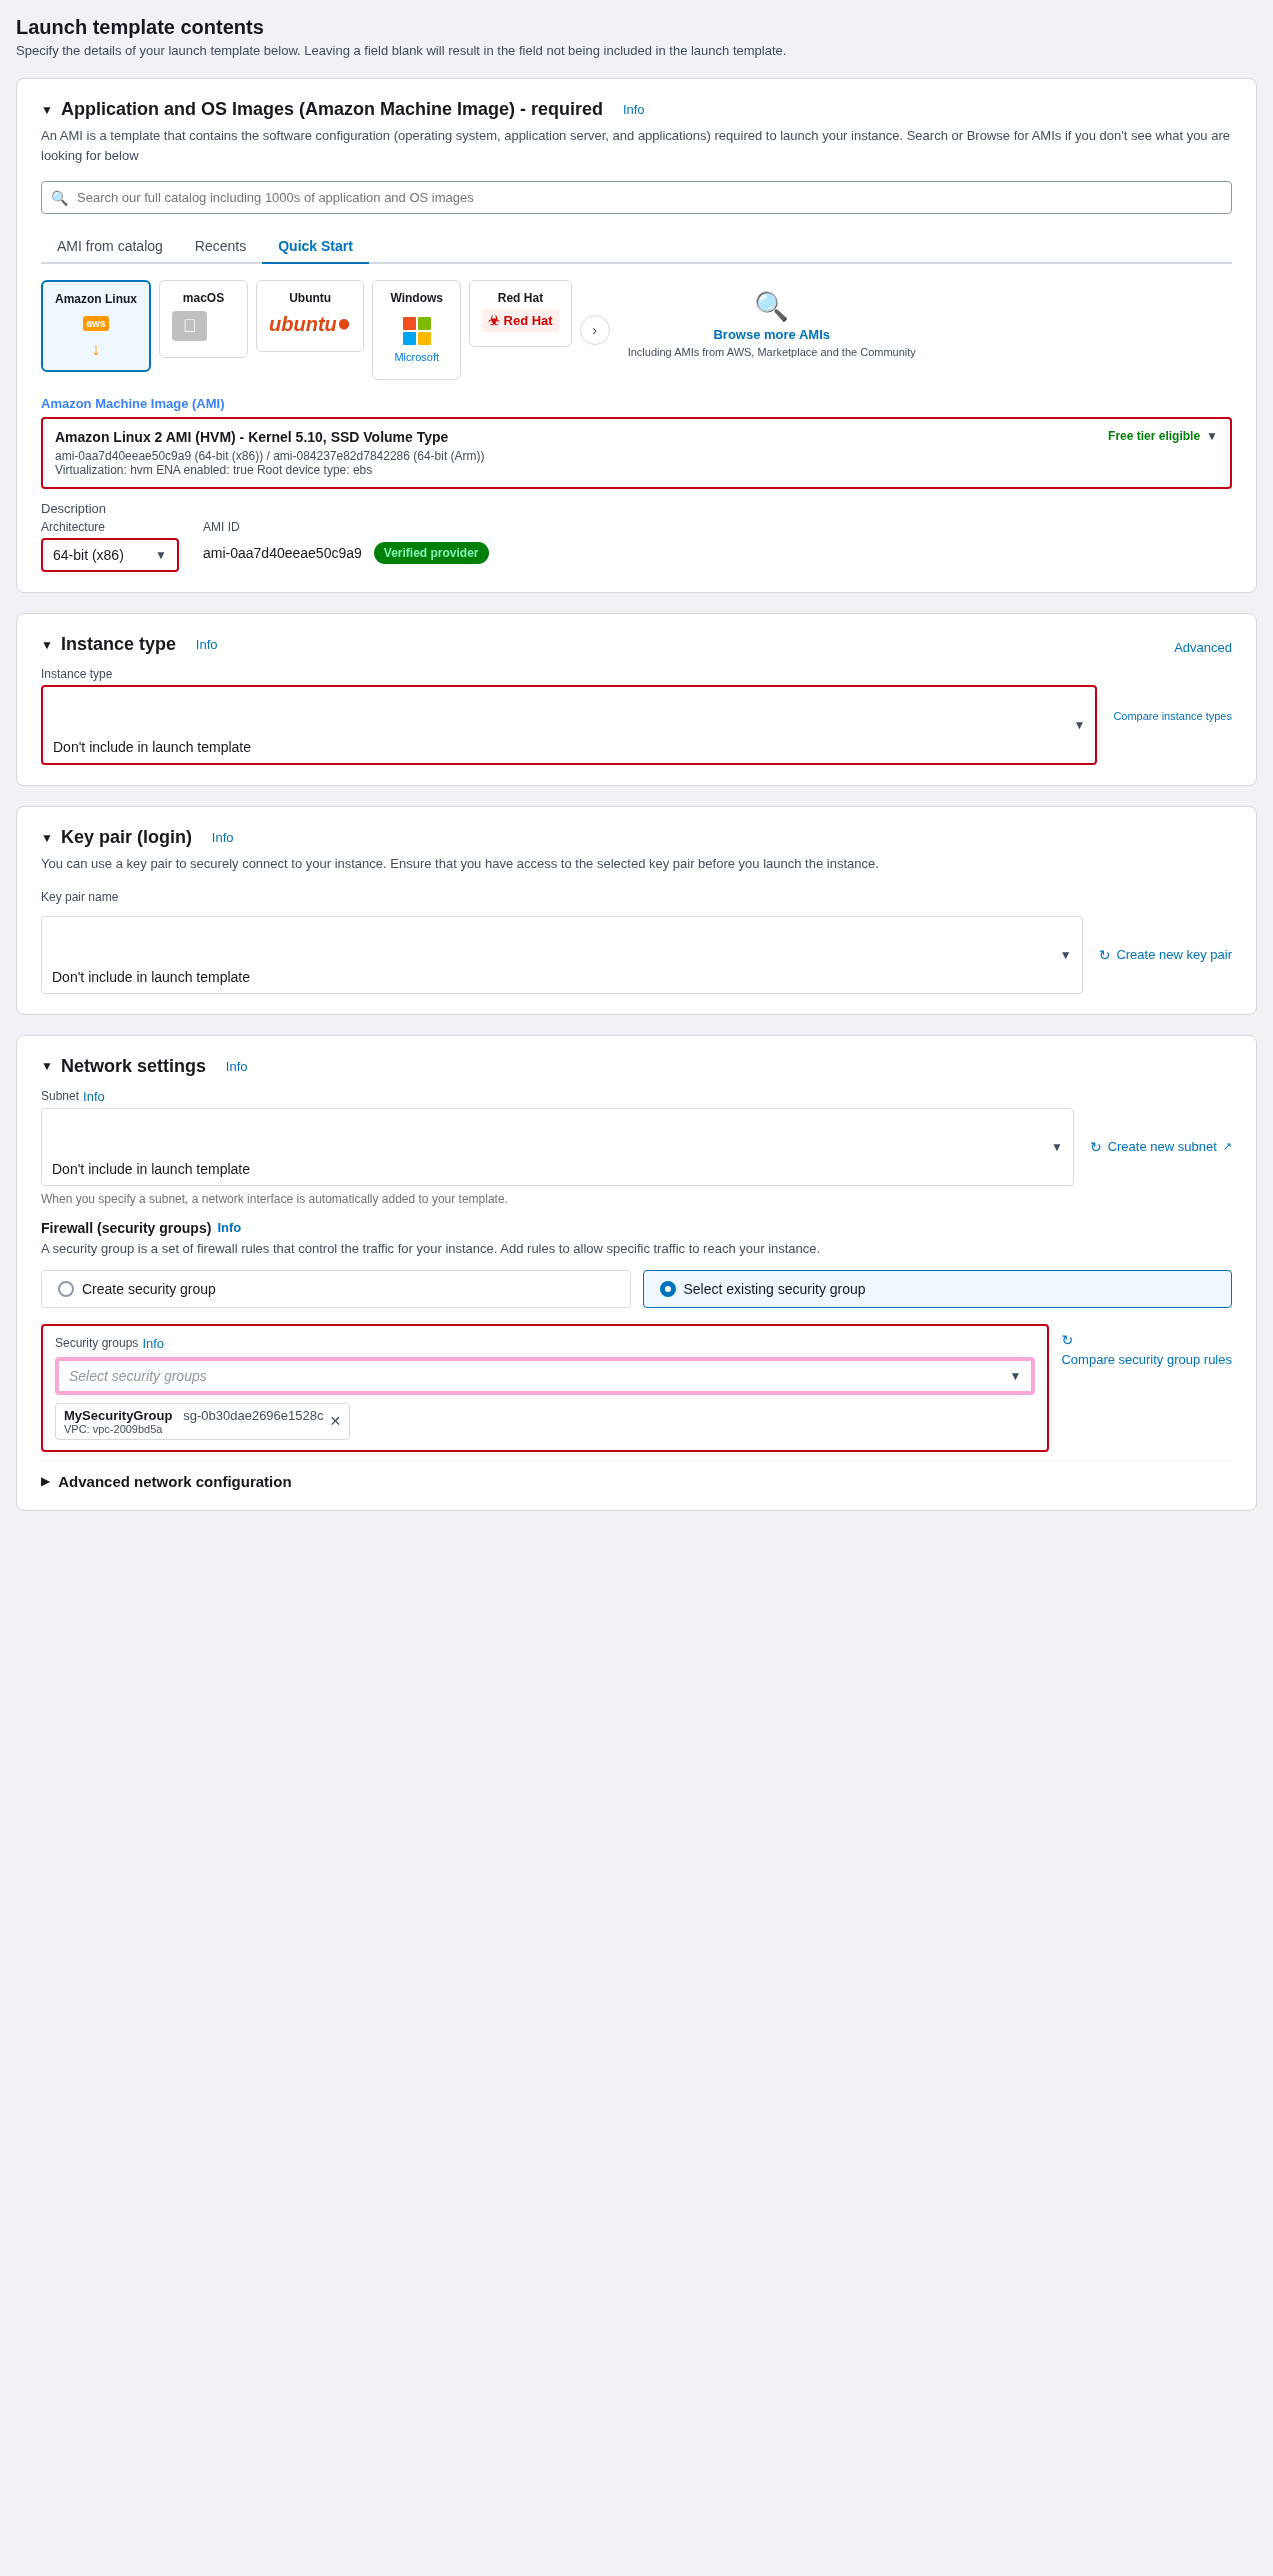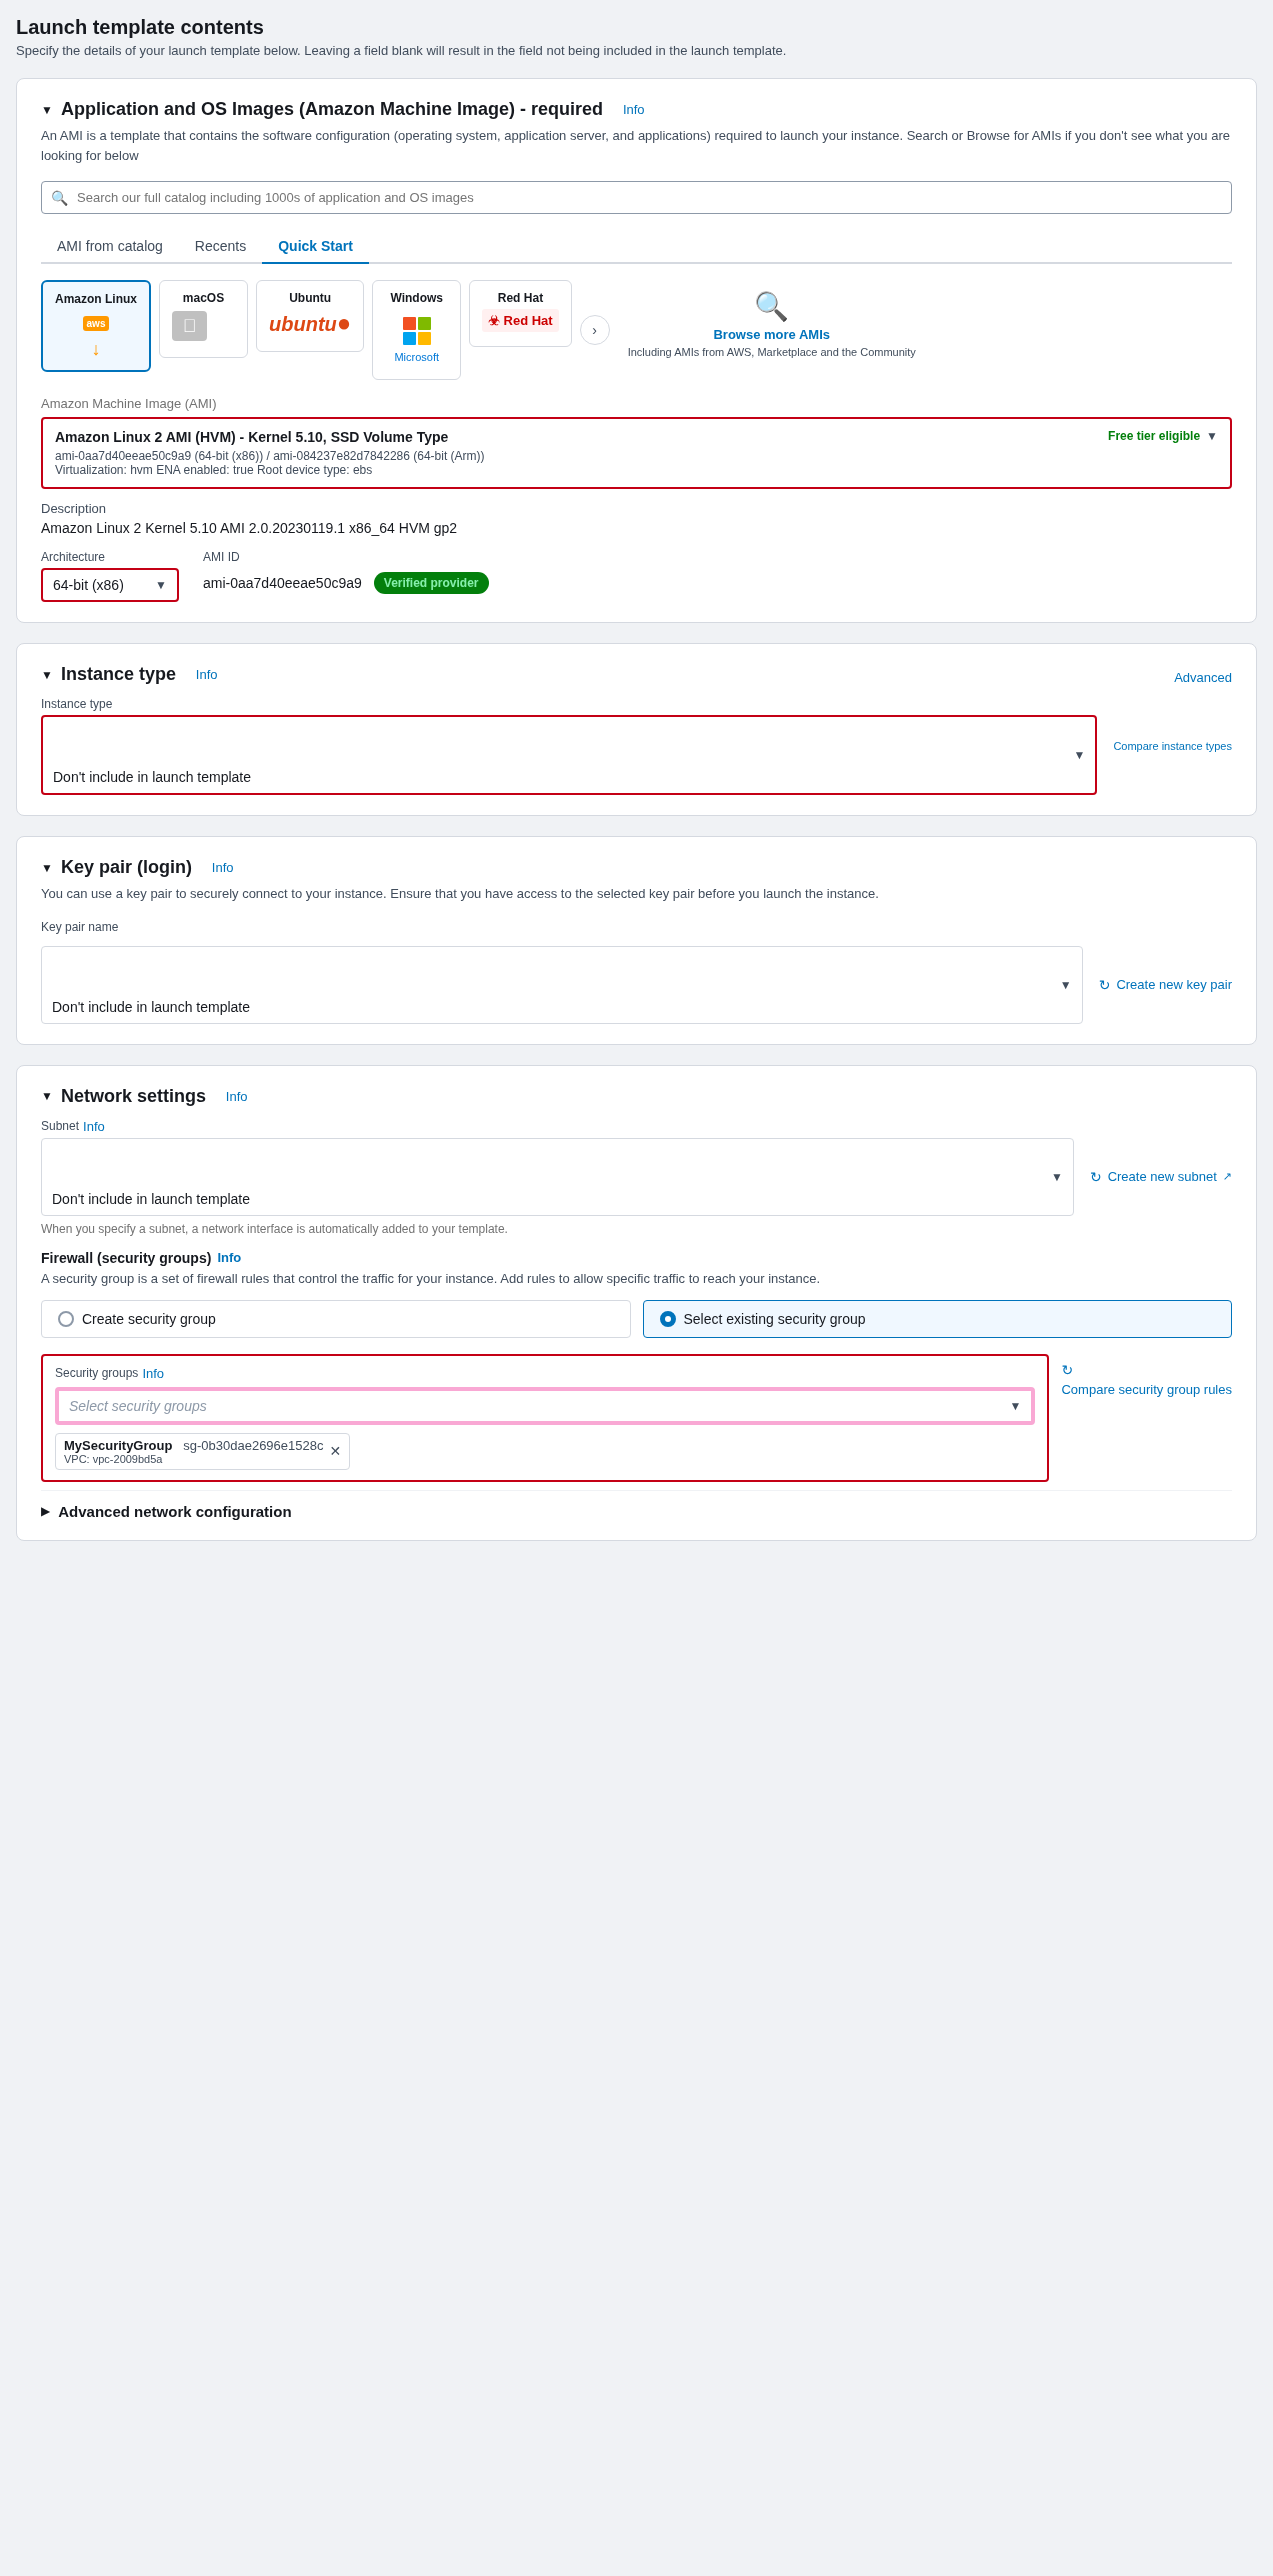--- a/index.html
+++ b/index.html
@@ -165,22 +165,23 @@
       align-items: center;
       justify-content: center;
       cursor: pointer;
       background: #fff;
       color: #414d5c;
       align-self: center;
     }
     
     .ami-label {
       font-size: 13px;
-      color: #737373;
+      color: #3b82f6;
       margin-bottom: 6px;
+      font-weight: bold;
     }
     .ami-select-box {
       border: 2px solid #c40015;
       border-radius: 4px;
       padding: 10px 12px;
       display: flex;
       justify-content: space-between;
       align-items: flex-start;
       background: #fff;
       margin-bottom: 12px;
@@ -586,21 +587,20 @@
       <div class="ami-select-meta">ami-0aa7d40eeae50c9a9 (64-bit (x86)) / ami-084237e82d7842286 (64-bit (Arm))</div>
       <div class="ami-select-meta">Virtualization: hvm    ENA enabled: true    Root device type: ebs</div>
     </div>
     <div style="display:flex;align-items:center;gap:6px;">
       <span class="ami-badge">Free tier eligible</span>
       <span class="chevron-down">▼</span>
     </div>
   </div>
 
   <p class="desc-label">Description</p>
-  <p class="desc-value">Amazon Linux 2 Kernel 5.10 AMI 2.0.20230119.1 x86_64 HVM gp2</p>
 
   <div class="arch-ami-row">
     <div class="field-group">
       <span class="field-label">Architecture</span>
       <div class="select-box">
         <span class="select-box-value">64-bit (x86)</span>
         <span class="chevron-down">▼</span>
       </div>
     </div>
     <div class="field-group">

